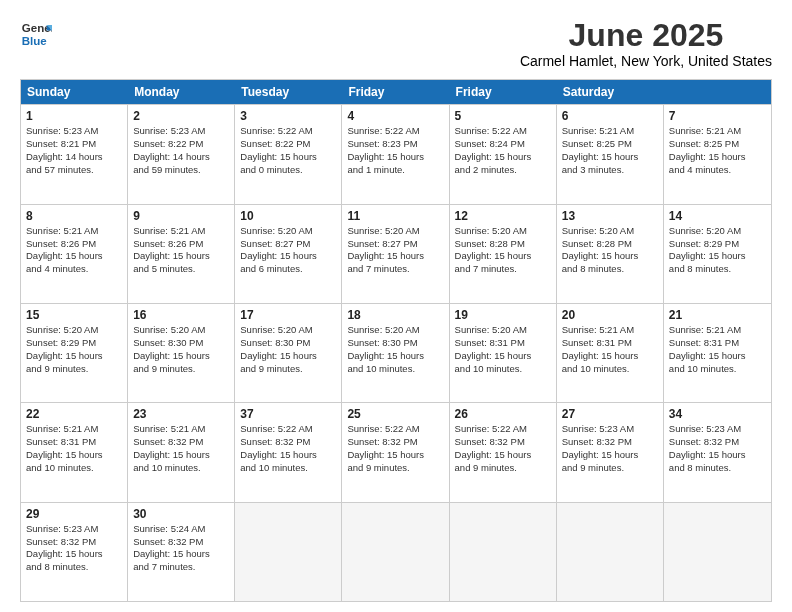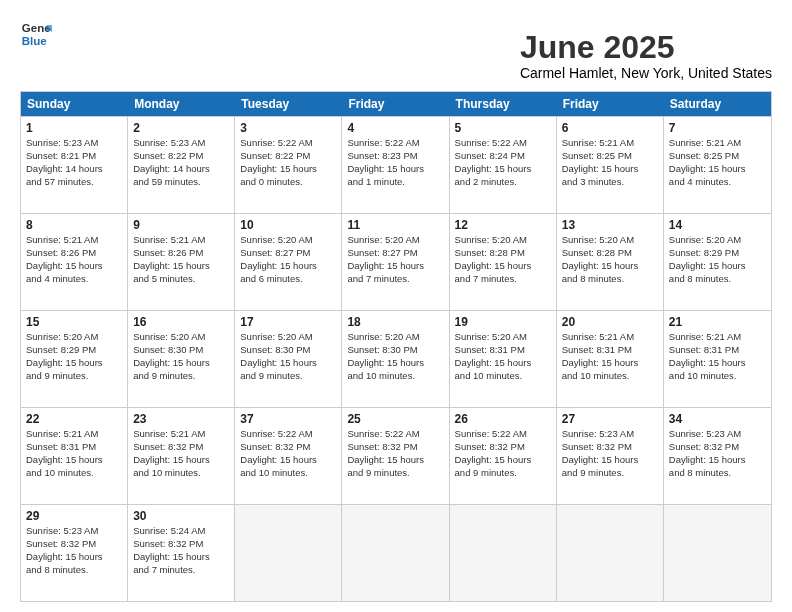--- a/index.html
+++ b/index.html
@@ -26,22 +26,21 @@
     .logo {
       display: flex;
       align-items: center;
       gap: 4px;
     }
     .logo-icon {
       width: 32px;
       height: 32px;
     }
     .title-block {
-      text-align: left;
-      margin-top: 12px;
+      text-align: center;
     }
     .month-year {
       font-size: 32px;
       font-weight: bold;
       color: #333;
       line-height: 1.1;
     }
     .location {
       font-size: 14px;
       color: #000000;
@@ -116,21 +115,20 @@
       <div class="location">Carmel Hamlet, New York, United States</div>
     </div>
   </div>
 
   <div class="calendar">
     <div class="cal-header">
       <div class="cal-header-cell">Sunday</div>
       <div class="cal-header-cell">Monday</div>
       <div class="cal-header-cell">Tuesday</div>
       <div class="cal-header-cell">Friday</div>
-      <div class="cal-header-cell">Thursday</div>
       <div class="cal-header-cell">Friday</div>
       <div class="cal-header-cell">Saturday</div>
     </div>
     <div class="cal-body">
 
       <div class="cal-row">
         <div class="cal-cell">
           <span class="day-num">1</span>
           <span>Sunrise: 5:23 AM<br>Sunset: 8:21 PM<br>Daylight: 14 hours<br>and 57 minutes.</span>
         </div>

